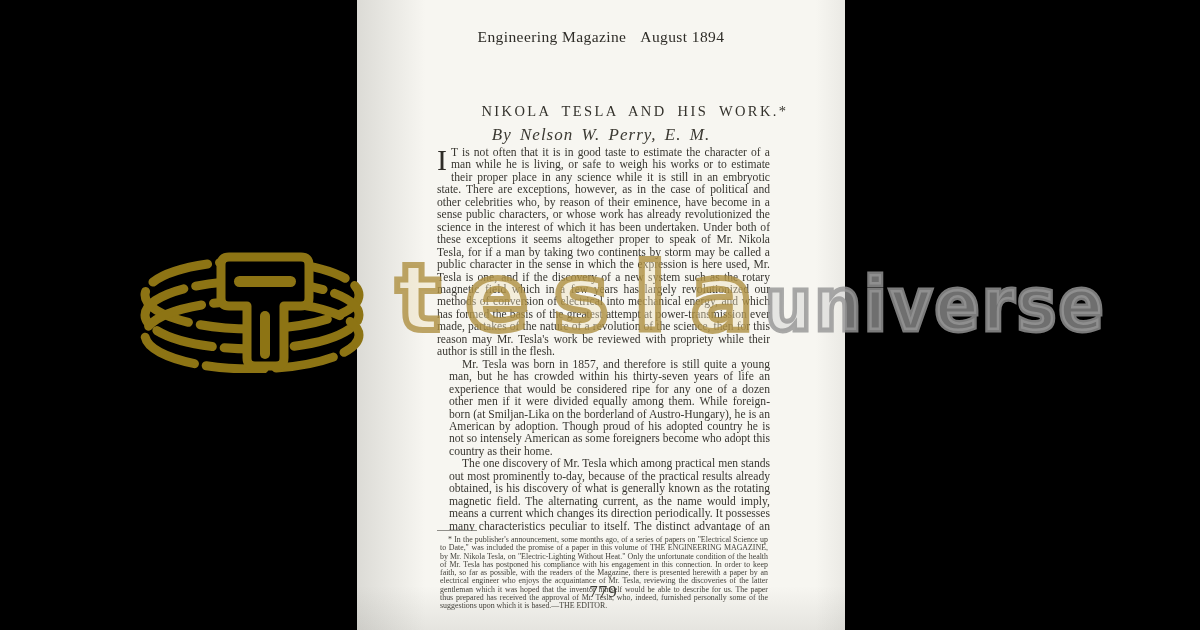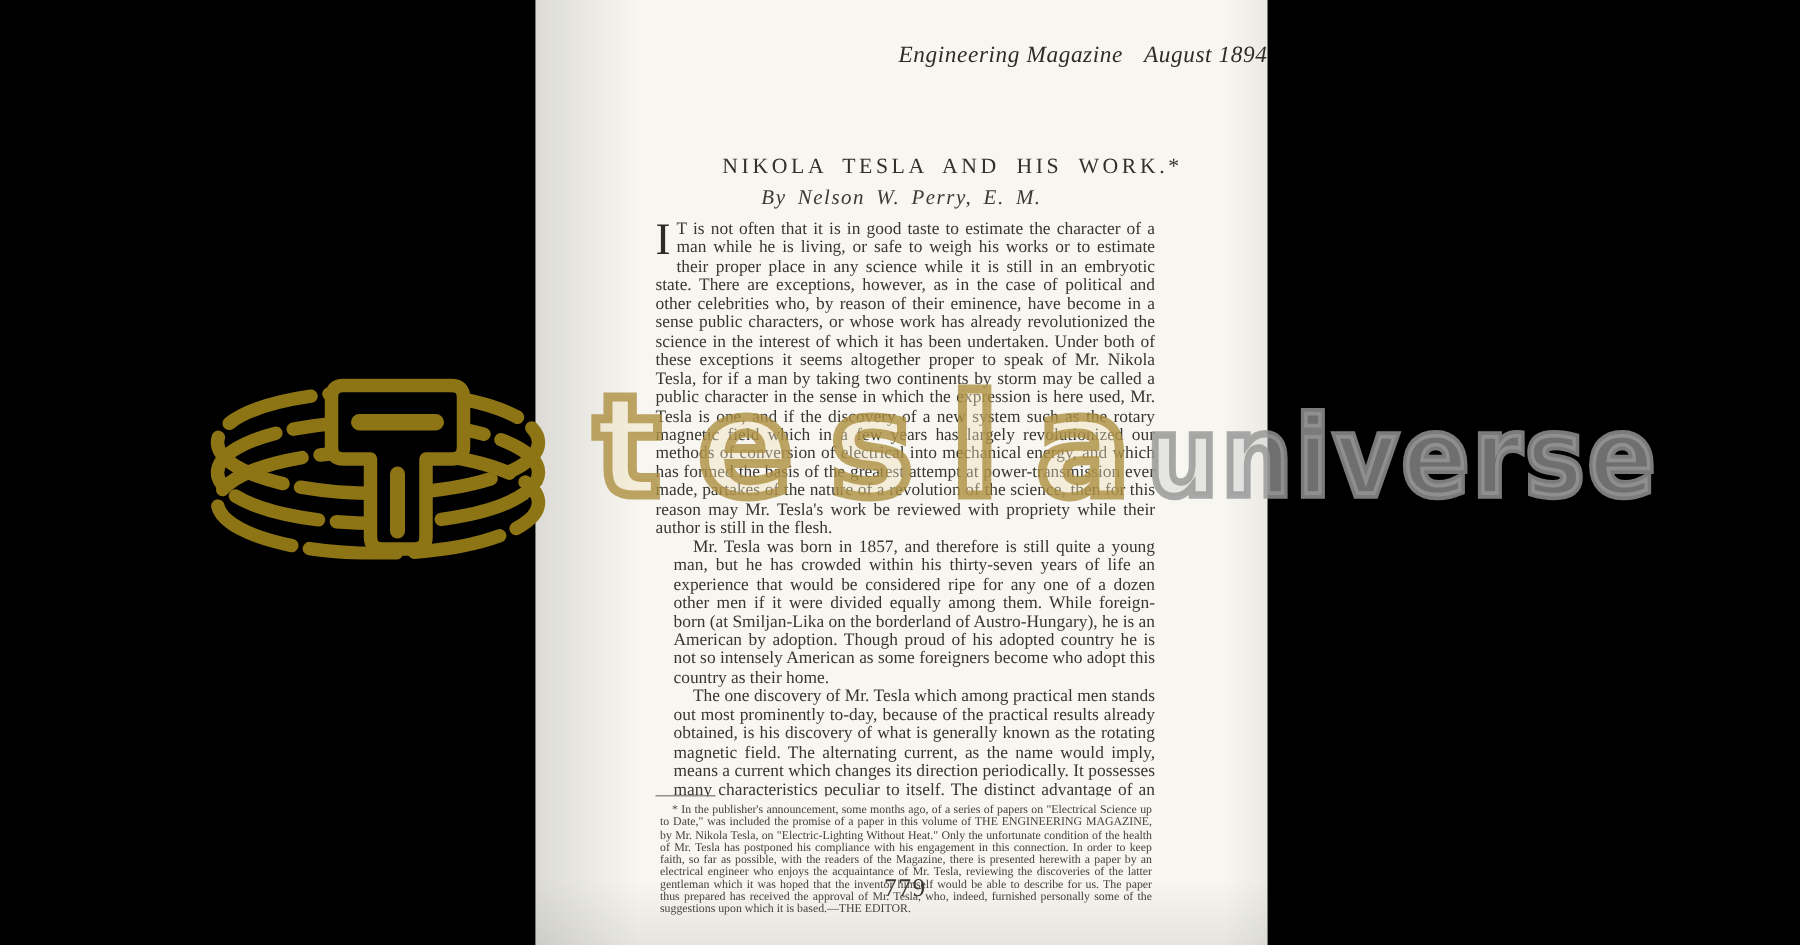--- a/index.html
+++ b/index.html
@@ -19,33 +19,32 @@
     position:absolute;left:357px;top:0;width:488px;height:630px;
     background:
       linear-gradient(to right, rgba(110,110,105,0.20), rgba(110,110,105,0) 14%),
       linear-gradient(to left, rgba(120,120,115,0.10), rgba(120,120,115,0) 6%),
       linear-gradient(to top, rgba(120,120,115,0.14), rgba(120,120,115,0) 7%),
       #f7f6f1;
     color:#3a3831;
   }
   .masthead{
     position:absolute;top:28px;left:0;width:100%;
-    text-align:right;font-size:15.5px;color:#2e2c27;
+    text-align:center;font-size:15.5px;color:#2e2c27;
     letter-spacing:0.4px;
-    font-style:italic;
   }
   .masthead .issue{margin-left:14px;}
   .article-title{
     position:absolute;top:103px;left:0;width:100%;
     text-align:center;font-size:14.5px;color:#33312b;
     letter-spacing:2.4px;word-spacing:5px;font-weight:normal;margin:0;padding-left:34px;
   }
   .byline{
     position:absolute;top:125px;left:0;width:100%;
-    text-align:center;font-style:italic;font-size:14px;color:#3c3a33;
+    text-align:center;font-style:italic;font-size:17px;color:#3c3a33;
     letter-spacing:1px;word-spacing:3px;
   }
   .bodytext{
     position:absolute;left:80px;top:147px;width:333px;height:384px;
     overflow:hidden;
     font-size:11.6px;line-height:12.45px;
     text-align:justify;color:#383630;
   }
   .bodytext p{margin:0;}
   .bodytext p.indent{text-indent:13px;margin-left:12px;}

